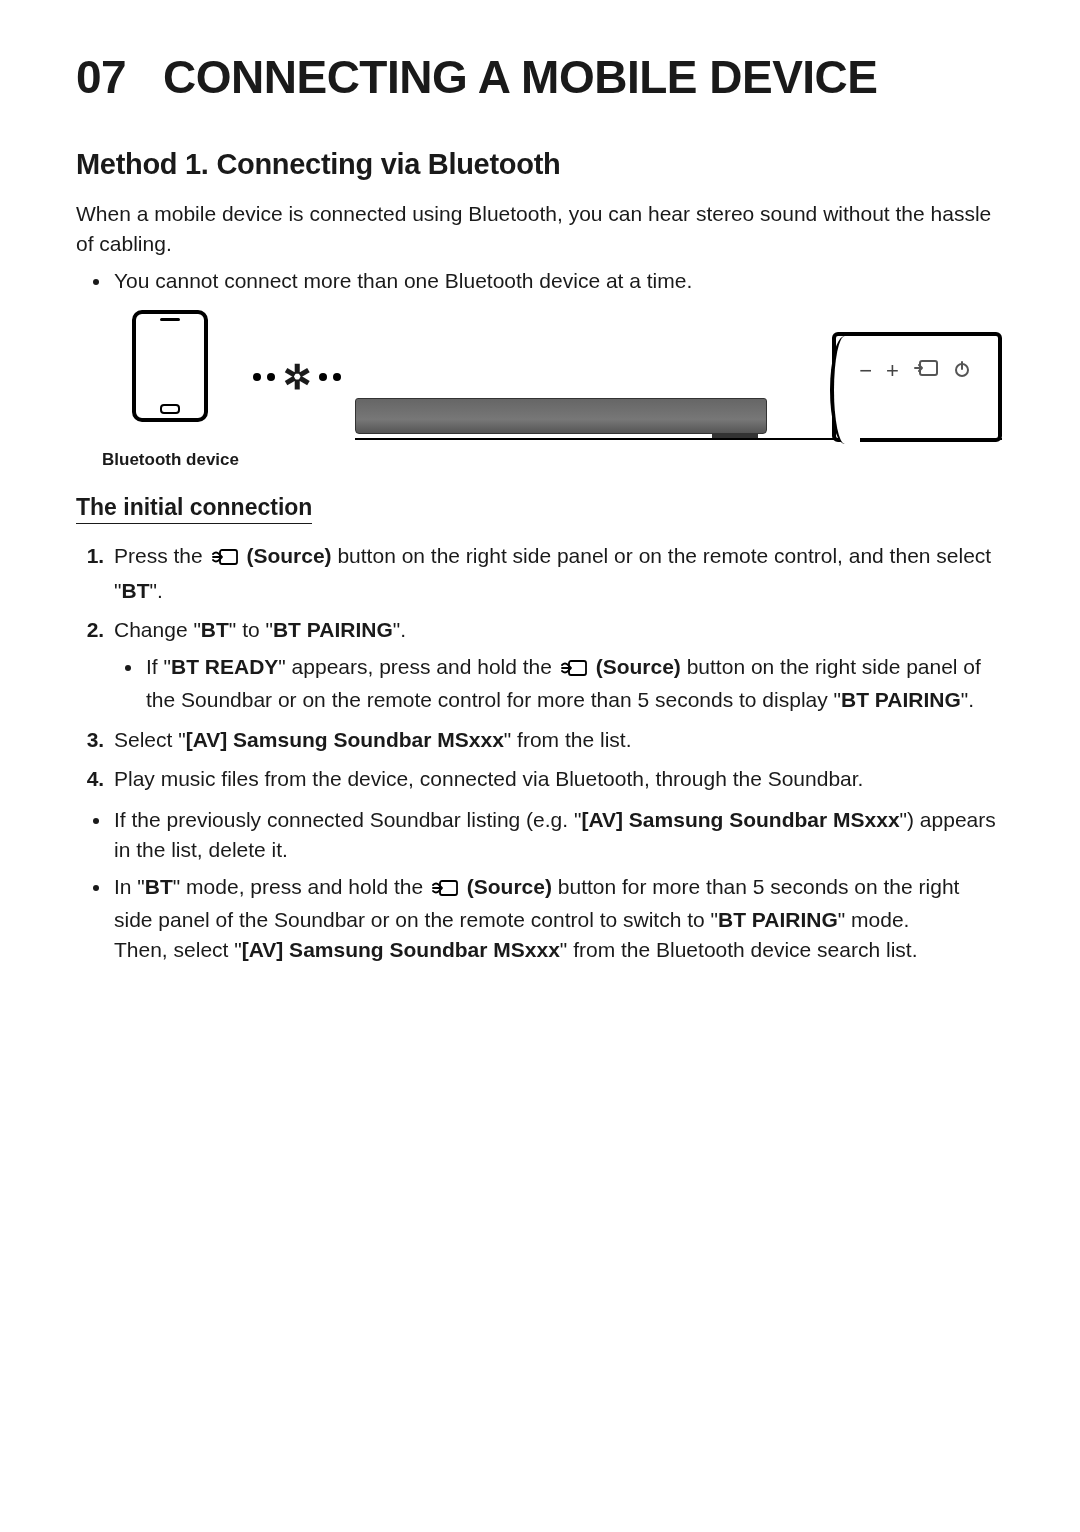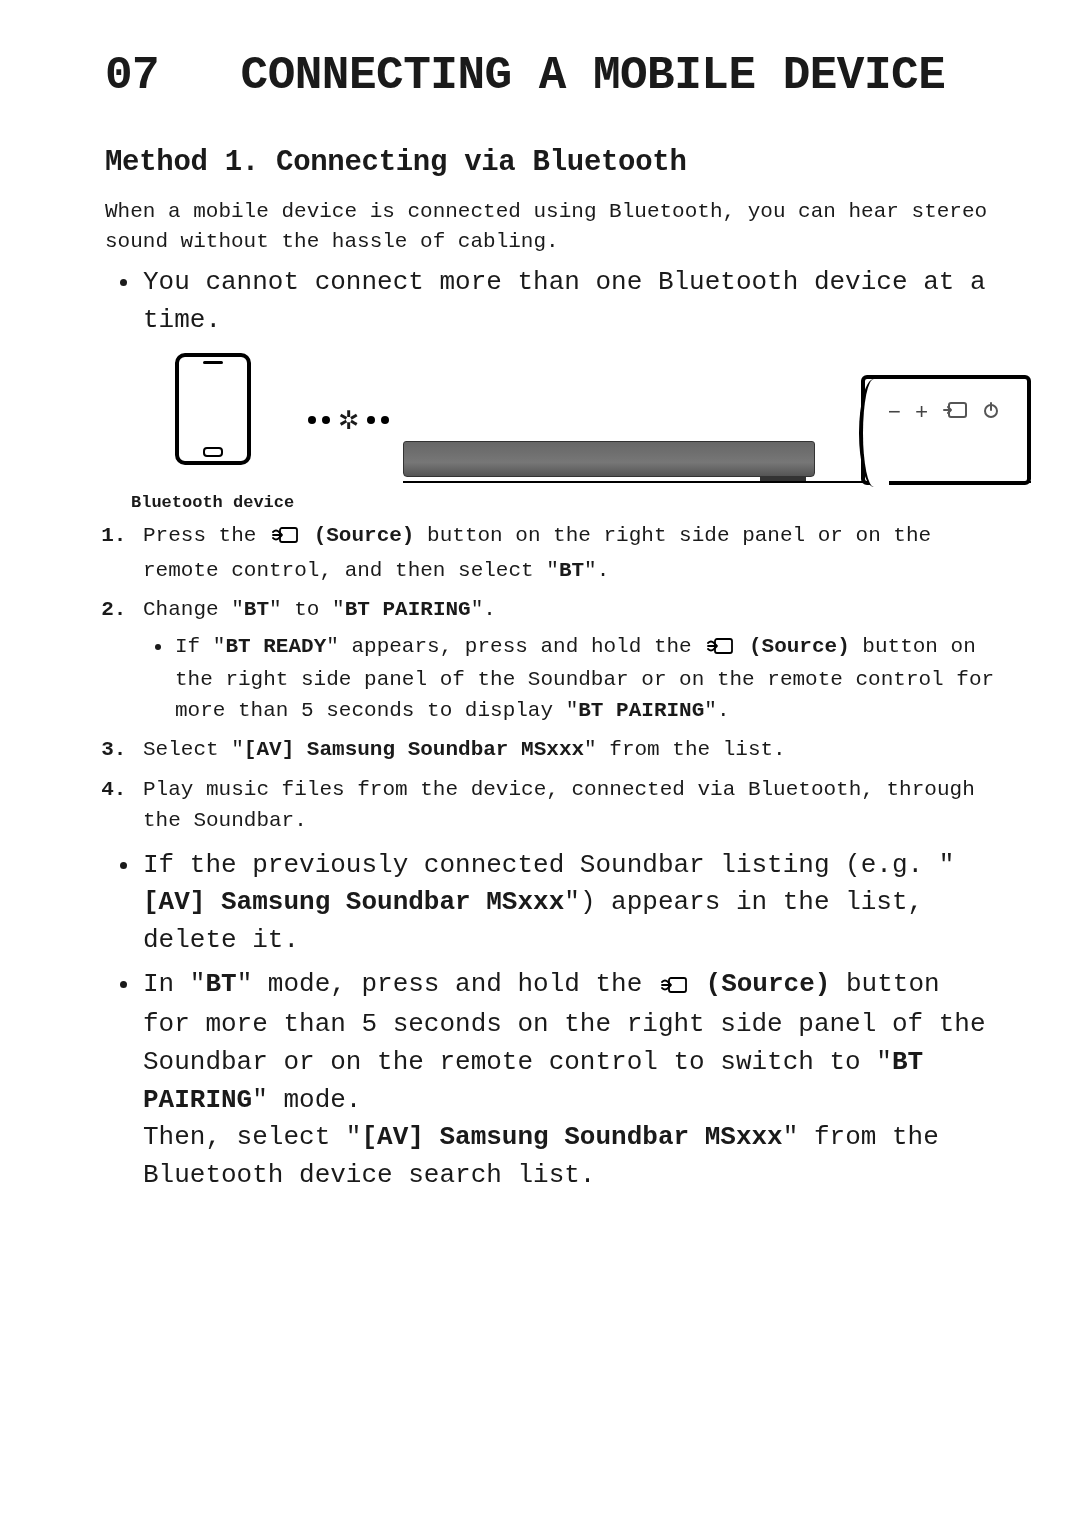--- a/index.html
+++ b/index.html
@@ -7,23 +7,22 @@
     padding: 0;
     width: 1080px;
     background: #fff;
     font-family: "Segoe UI", "Helvetica Neue", Arial, sans-serif;
     color: #1a1a1a;
   }
   .page {
     box-sizing: border-box;
     width: 1068px;
     min-height: 1532px;
-    padding: 50px 72px 40px 105px;
+    padding: 50px 72px 40px 76px;
     position: relative;
-    font-family: Liberation Mono, monospace;
   }
   h1.chapter {
     font-size: 46px;
     font-weight: 800;
     letter-spacing: -0.5px;
     margin: 0 0 44px 0;
     font-stretch: condensed;
   }
   h2.method {
     font-size: 29px;
@@ -33,21 +32,21 @@
     font-stretch: condensed;
   }
   p.intro {
     font-size: 21px;
     line-height: 1.45;
     margin: 0 0 6px 0;
   }
   ul.bullets {
     margin: 4px 0 14px 0;
     padding-left: 36px;
-    font-size: 26px;
+    font-size: 21px;
     line-height: 1.45;
   }
   ul.bullets > li {
     list-style: disc;
     padding-left: 2px;
     margin-bottom: 6px;
   }
   ul.subbullets {
     margin: 6px 0 6px 0;
     padding-left: 30px;
@@ -282,20 +281,21 @@
             <svg width="18" height="18" viewBox="0 0 18 18">
               <circle cx="9" cy="10" r="6" fill="none" stroke="#555" stroke-width="2"></circle>
               <line x1="9" y1="2" x2="9" y2="9" stroke="#555" stroke-width="2" stroke-linecap="round"></line>
             </svg>
           </span>
         </div>
       </div>
     </div>
   </div>
 
+  <h3 class="sub">The initial connection</h3>
 
   <ol class="steps">
     <li>
       <span>Press the </span>
       <span class="src-ico">
         <svg width="28" height="18" viewBox="0 0 28 18">
           <rect x="9" y="2" width="17" height="14" rx="2" fill="none" stroke="#000" stroke-width="1.8"></rect>
           <path d="M2 6 C4 4 6 4 8 6 M2 12 C4 14 6 14 8 12 M2 9 L11 9 M8 6 L11 9 L8 12" fill="none" stroke="#000" stroke-width="1.8" stroke-linecap="round" stroke-linejoin="round"></path>
         </svg>
       </span>

